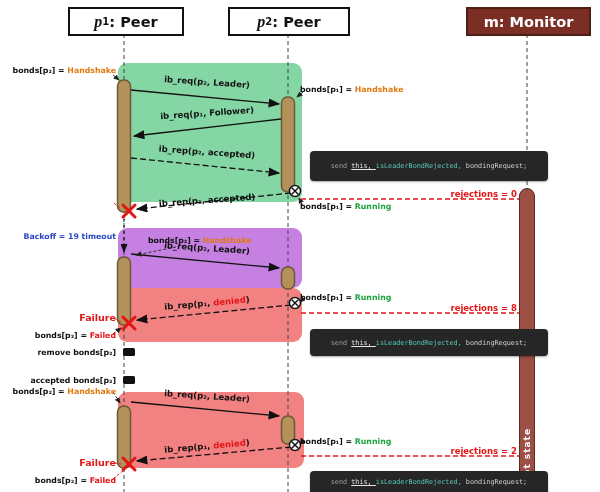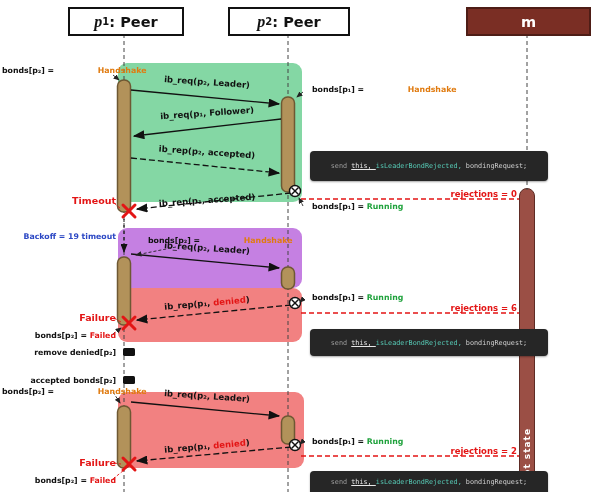--- a/index.html
+++ b/index.html
@@ -10,25 +10,25 @@
   .head{position:absolute;top:7px;height:25px;border:2px solid #111;background:#fff;
         display:flex;align-items:center;justify-content:center;z-index:4;
         font:bold 14.5px "DejaVu Sans",sans-serif;color:#111;}
   .head .sym{font-family:"Liberation Serif",serif;font-style:italic;font-size:16px;}
   .head sub{font-size:10px;line-height:1;}
   .head-m{background:#7a2e24;border-color:#4e1d16;color:#fff;}
   .head-m .sym{font-style:normal;font-family:"DejaVu Sans",sans-serif;font-size:14.5px;}
   .lbl{position:absolute;font:bold 7.8px "DejaVu Sans",sans-serif;color:#111;
        white-space:nowrap;z-index:4;}
   .lblL{left:2px;width:114px;text-align:right;}
-  .lblR{left:312px;}
+  .lblR{left:300px;}
   .big{font-size:9.5px;}
   .t-red{color:#e31515;}
   .t-blue{color:#2b47c4;}
-  .v-orange{color:#e07b10;margin-left:41px;}
+  .v-orange{color:#e07b10;}
   .v-green{color:#1fa23c;}
   .v-red{color:#e31515;}
   .msg{position:absolute;left:128px;width:158px;text-align:center;z-index:4;
        font:bold 8.5px "DejaVu Sans",sans-serif;color:#111;white-space:nowrap;}
   .rej{position:absolute;right:83px;text-align:right;color:#e31515;z-index:4;
        font:bold 8.5px "DejaVu Sans",sans-serif;white-space:nowrap;}
   .code{position:absolute;left:310px;width:238px;background:#262626;border-radius:4px;
         display:flex;align-items:center;justify-content:center;z-index:5;
         font:6.8px "DejaVu Sans Mono",monospace;box-shadow:0 1px 2px rgba(0,0,0,.35);}
   .code span{white-space:pre;}
@@ -161,20 +161,21 @@
       <sub>1</sub>
       <span> : Peer</span>
   </div>
   <div class="head" style="left:228px;width:118px;">
     <span class="sym">p</span>
       <sub>2</sub>
       <span> : Peer</span>
   </div>
   <div class="head head-m" style="left:466px;width:121px;">
     <span class="sym">m</span>
+      <span> : Monitor</span>
   </div>
 
   <div class="msg" style="top:77px;transform:rotate(4deg);">
     <span>ib_req(p₂, Leader)</span><span class="v-red"></span><span></span>
   </div>
   <div class="msg" style="top:108px;transform:rotate(-4deg);">
     <span>ib_req(p₁, Follower)</span><span class="v-red"></span><span></span>
   </div>
   <div class="msg" style="top:147px;transform:rotate(4deg);">
     <span>ib_rep(p₂, accepted)</span><span class="v-red"></span><span></span>
@@ -216,29 +217,28 @@
   <div class="lbl lblL" style="top:387px;">
     <span>bonds[p₂] = </span><span class="v-orange">Handshake</span>
   </div>
   <div class="lbl lblR" style="top:437px;">
     <span>bonds[p₁] = </span><span class="v-green">Running</span>
   </div>
   <div class="lbl lblL" style="top:476px;">
     <span>bonds[p₂] = </span><span class="v-red">Failed</span>
   </div>
 
-  <div class="lbl lblL t-red big" style="top:195px;">Timeout</div>
   <div class="lbl lblL t-blue" style="top:232px;">Backoff = 19 timeout</div>
   <div class="lbl lblL t-red big" style="top:312px;">Failure</div>
-  <div class="lbl lblL" style="top:348px;">remove denied[p₂]</div>
+  <div class="lbl lblL" style="top:348px;">remove bonds[p₂]</div>
   <div class="lbl lblL" style="top:376px;">accepted bonds[p₂]</div>
   <div class="lbl lblL t-red big" style="top:457px;">Failure</div>
 
   <div class="rej" style="top:189px;margin-left:8px;">rejections = 0</div>
-  <div class="rej" style="top:303px;">rejections = 6</div>
+  <div class="rej" style="top:303px;">rejections = 8</div>
   <div class="rej" style="top:446px;">rejections = 2</div>
 
   <div class="code" style="top:151px;height:30px;">
     <span class="c-kw">send </span>
       <span class="c-a1">this, </span>
       <span class="c-a2">isLeaderBondRejected, </span>
       <span class="c-a3">bondingRequest;</span>
   </div>
   <div class="code" style="top:329px;height:27px;">
     <span class="c-kw">send </span>

